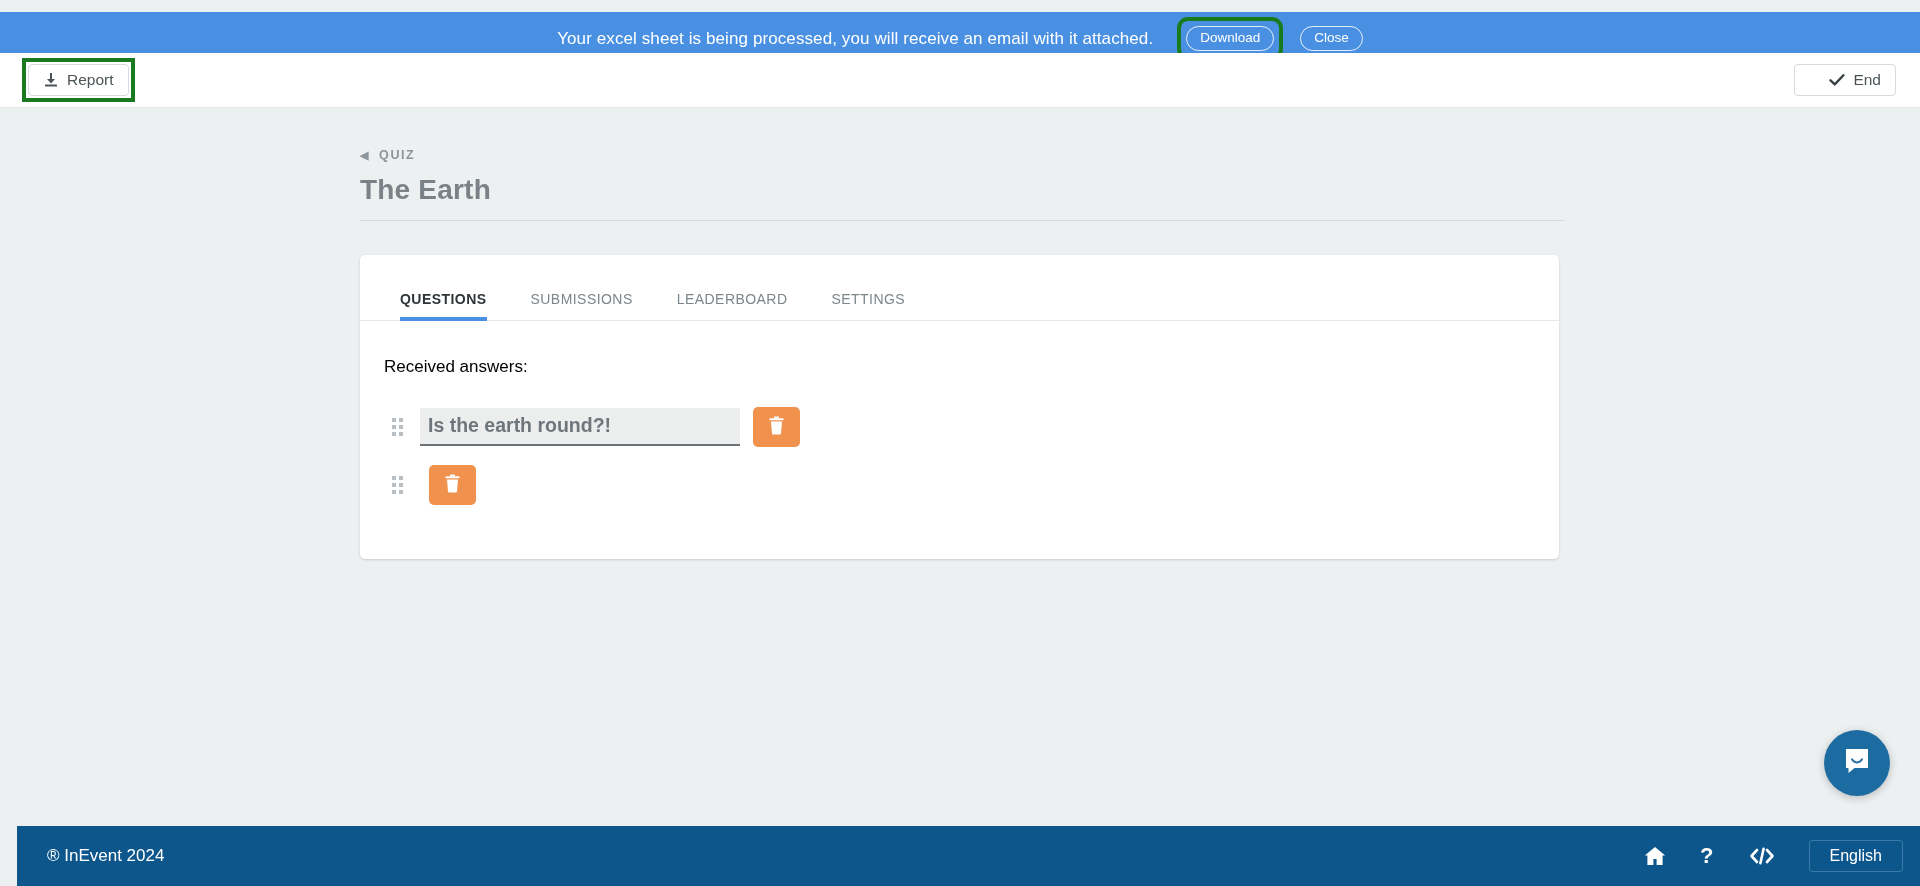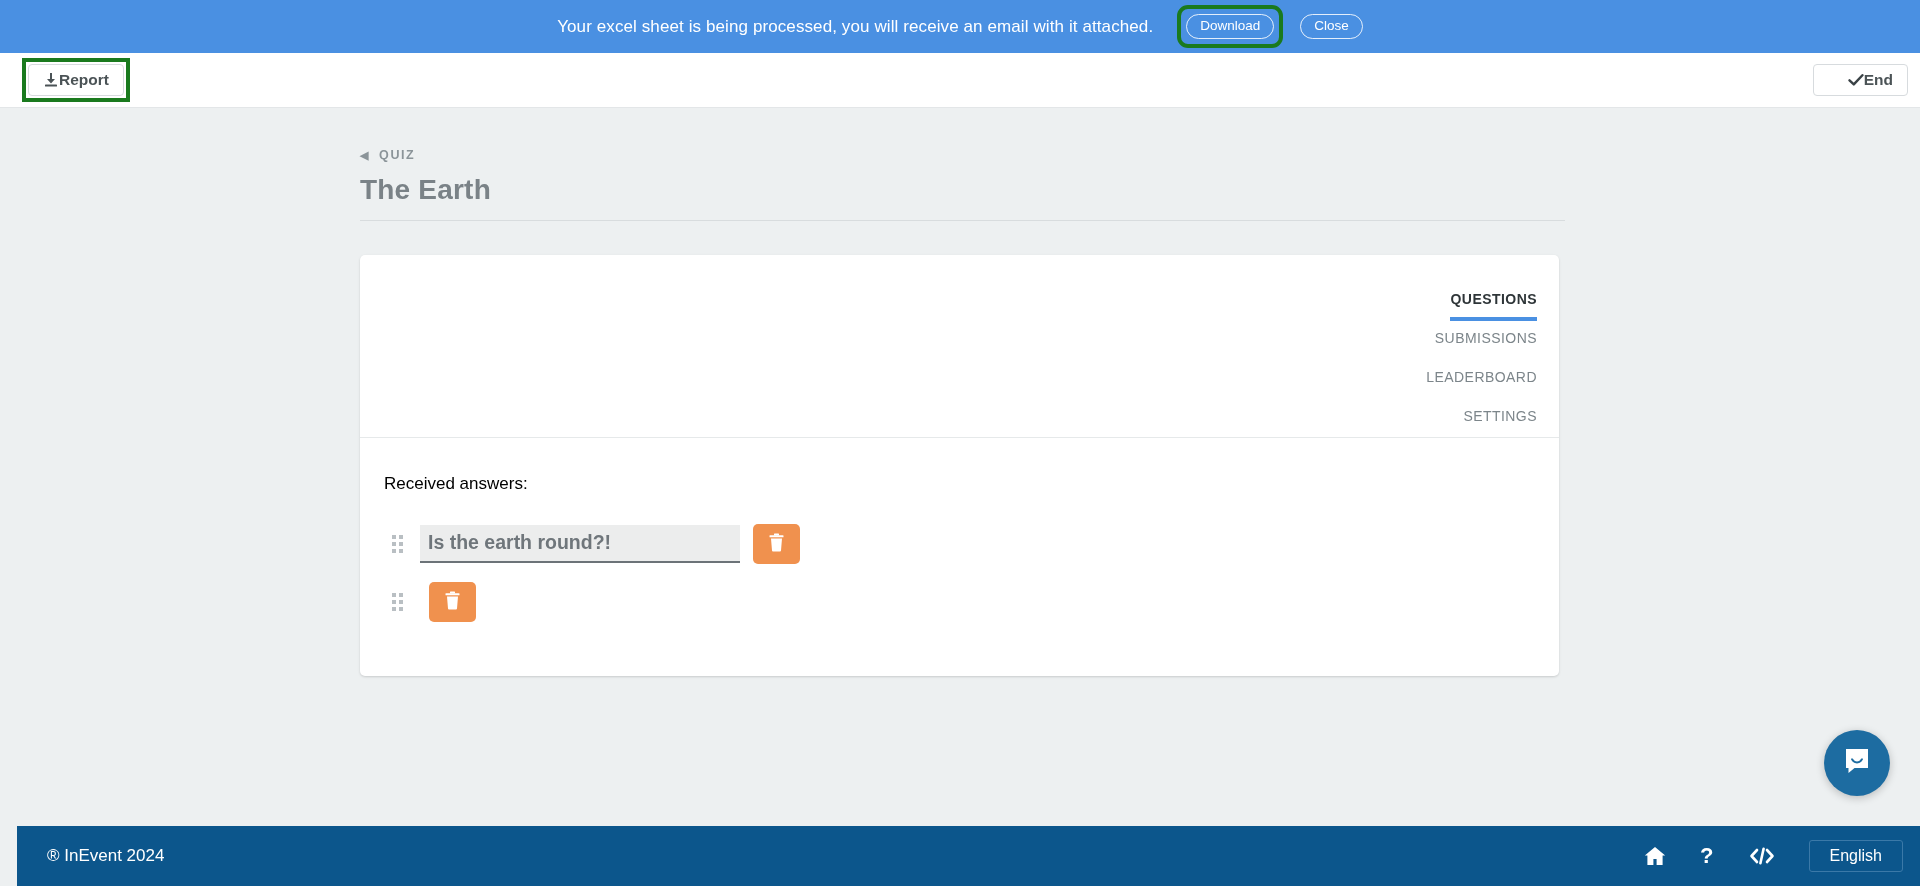--- a/index.html
+++ b/index.html
@@ -6,21 +6,21 @@
   html, body {
     margin: 0; padding: 0;
     width: 1920px; height: 886px;
     overflow: hidden;
     font-family: "Liberation Sans", sans-serif;
     background: #edf0f1;
   }
 
   
   .banner {
-    position: absolute; top: 0; left: 0;
+    position: absolute; top: 12px; left: 0;
     width: 1920px; height: 53px;
     background: #4a90e2;
     display: flex; align-items: center; justify-content: center;
     gap: 24px;
   }
   .banner-text {
     color: #ffffff;
     font-size: 17px;
     letter-spacing: .1px;
   }
@@ -54,34 +54,33 @@
     display: flex; align-items: center;
     justify-content: space-between;
   }
   .hl-report {
     margin-left: 22px;
     border: 4px solid #1a7a1e;
     padding: 2px;
     display: inline-block;
   }
   .btn-light {
-    display: inline-flex; align-items: center; 
+    display: inline-flex; align-items: center; gap: 8px;
     background: #ffffff;
     border: 1px solid #d7dbde;
     border-radius: 4px;
     color: #4b5356;
     font-size: 15.5px;
     padding: 7px 14px;
     cursor: pointer;
     line-height: 1;
     white-space: nowrap;
-    font-weight: bold;
   }
   .btn-light svg { display: block; }
-  .btn-end { margin-right: 12px; padding-left: 34px; }
+  .btn-end { margin-right: 24px; padding-left: 34px; }
 
   
   .page {
     position: absolute; top: 108px; left: 0;
     width: 1920px; height: 718px;
     background: #edf0f1;
   }
   .content {
     position: absolute;
     left: 360px;
@@ -116,25 +115,23 @@
   .card {
     margin-top: 34px;
     width: 1199px;
     background: #ffffff;
     border-radius: 5px;
     box-shadow: 0 1px 3px rgba(0,0,0,.10), 0 1px 2px rgba(0,0,0,.06);
     padding-bottom: 36px;
   }
   .tabs {
     display: flex;
-    align-items: flex-end;
     gap: 0;
     padding: 26px 0 0 18px;
     border-bottom: 1px solid #e6e9ea;
-    flex-direction: column;
   }
   .tab {
     position: relative;
     padding: 10px 22px 13px;
     font-size: 14px;
     letter-spacing: .45px;
     color: #7c858a;
     cursor: pointer;
     white-space: nowrap;
   }

